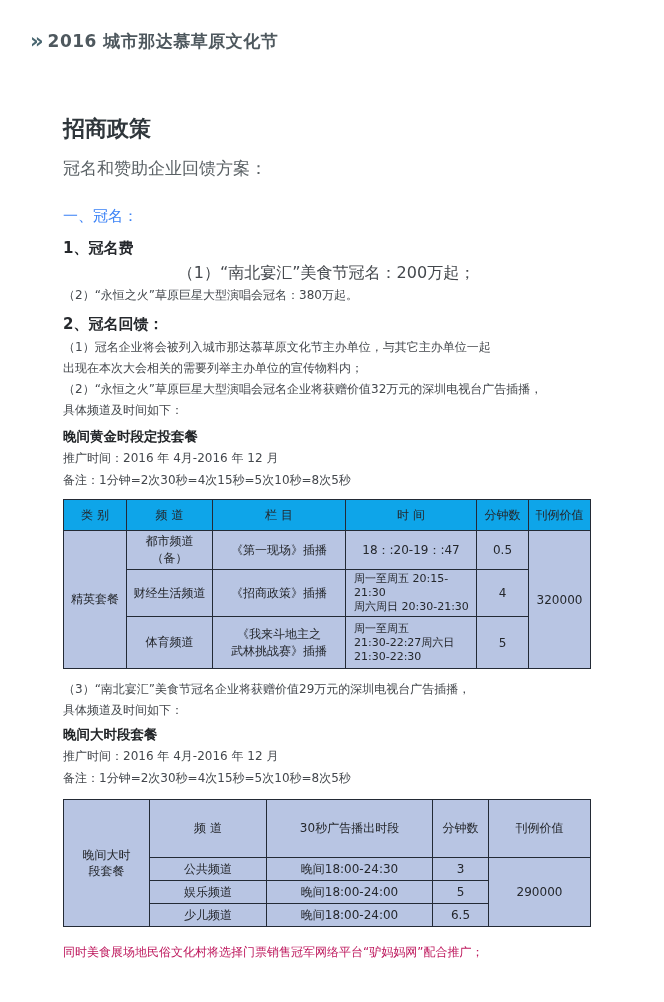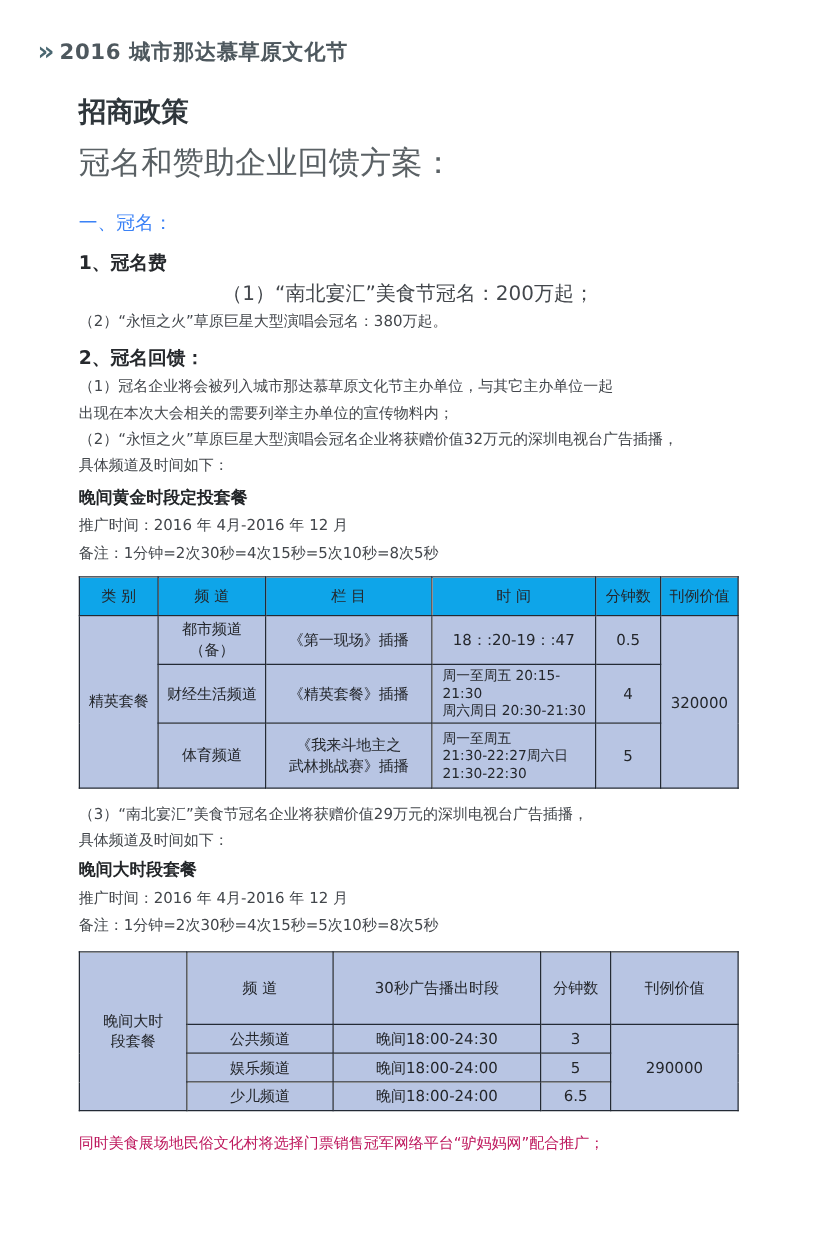--- a/index.html
+++ b/index.html
@@ -4,23 +4,23 @@
 <style>
   html,body{margin:0;padding:0;}
   body{
     width:664px;height:1002px;background:#ffffff;position:relative;
     font-family:"DejaVu Sans","Liberation Sans",sans-serif;
     color:#3d4247;-webkit-font-smoothing:antialiased;overflow:hidden;
   }
   .brand{position:absolute;left:30px;top:30px;display:flex;align-items:center;}
   .brand .chev{color:#4a6771;font-size:21px;font-weight:bold;letter-spacing:-4px;margin-right:8px;line-height:1;}
   .brand .brand-title{color:#4e585e;font-size:17px;font-weight:bold;letter-spacing:0.5px;}
-  .content{padding:78px 0 0 63px;width:527px;}
+  .content{padding:116px 0 0 63px;width:527px;}
   .main-title{font-size:22px;line-height:26px;font-weight:bold;color:#2f363b;margin:0;}
-  .subtitle{font-size:25px;line-height:24px;color:#5a6165;margin:14px 0 0 0;font-weight:400;}
+  .subtitle{font-size:17px;line-height:24px;color:#5a6165;margin:14px 0 0 0;font-weight:400;}
   .sec{font-size:15px;line-height:20px;color:#3b82f6;margin:26px 0 0 0;font-weight:500;}
   .subsec{font-size:15px;line-height:20px;color:#26292d;margin:12px 0 0 0;font-weight:700;}
   .subsec2{font-size:15px;line-height:20px;color:#26292d;margin:8px 0 0 0;font-weight:600;}
   .p{font-size:16px;line-height:18px;color:#43474c;margin:6px 0 0 0;text-align:center;}
   .p2{font-size:12px;line-height:21px;color:#43474c;margin:3px 0 0 0;}
   .p0{font-size:12px;line-height:21px;color:#43474c;margin:0;}
   .pkg-title{font-size:13.5px;line-height:18px;font-weight:bold;color:#222528;margin:6px 0 0 0;}
   .meta{font-size:12px;line-height:18px;color:#43474c;margin:4px 0 0 0;}
   table{border-collapse:collapse;table-layout:fixed;width:527px;}
   .tbl1{margin-top:10px;}
@@ -86,21 +86,21 @@
     <tr class="r1">
       <td rowspan="3">精英套餐</td>
       <td>都市频道（备）</td>
       <td>《第一现场》插播</td>
       <td>18：:20-19：:47</td>
       <td>0.5</td>
       <td rowspan="3">320000</td>
     </tr>
     <tr class="r2">
       <td>财经生活频道</td>
-      <td>《精英套餐》插播</td>
+      <td>《招商政策》插播</td>
       <td class="pre tleft small">周一至周五 20:15-21:30
 周六周日 20:30-21:30</td>
       <td>4</td>
     </tr>
     <tr class="r3">
       <td>体育频道</td>
       <td class="pre">《我来斗地主之
 武林挑战赛》插播</td>
       <td class="pre tleft small">周一至周五
 21:30-22:27周六日

